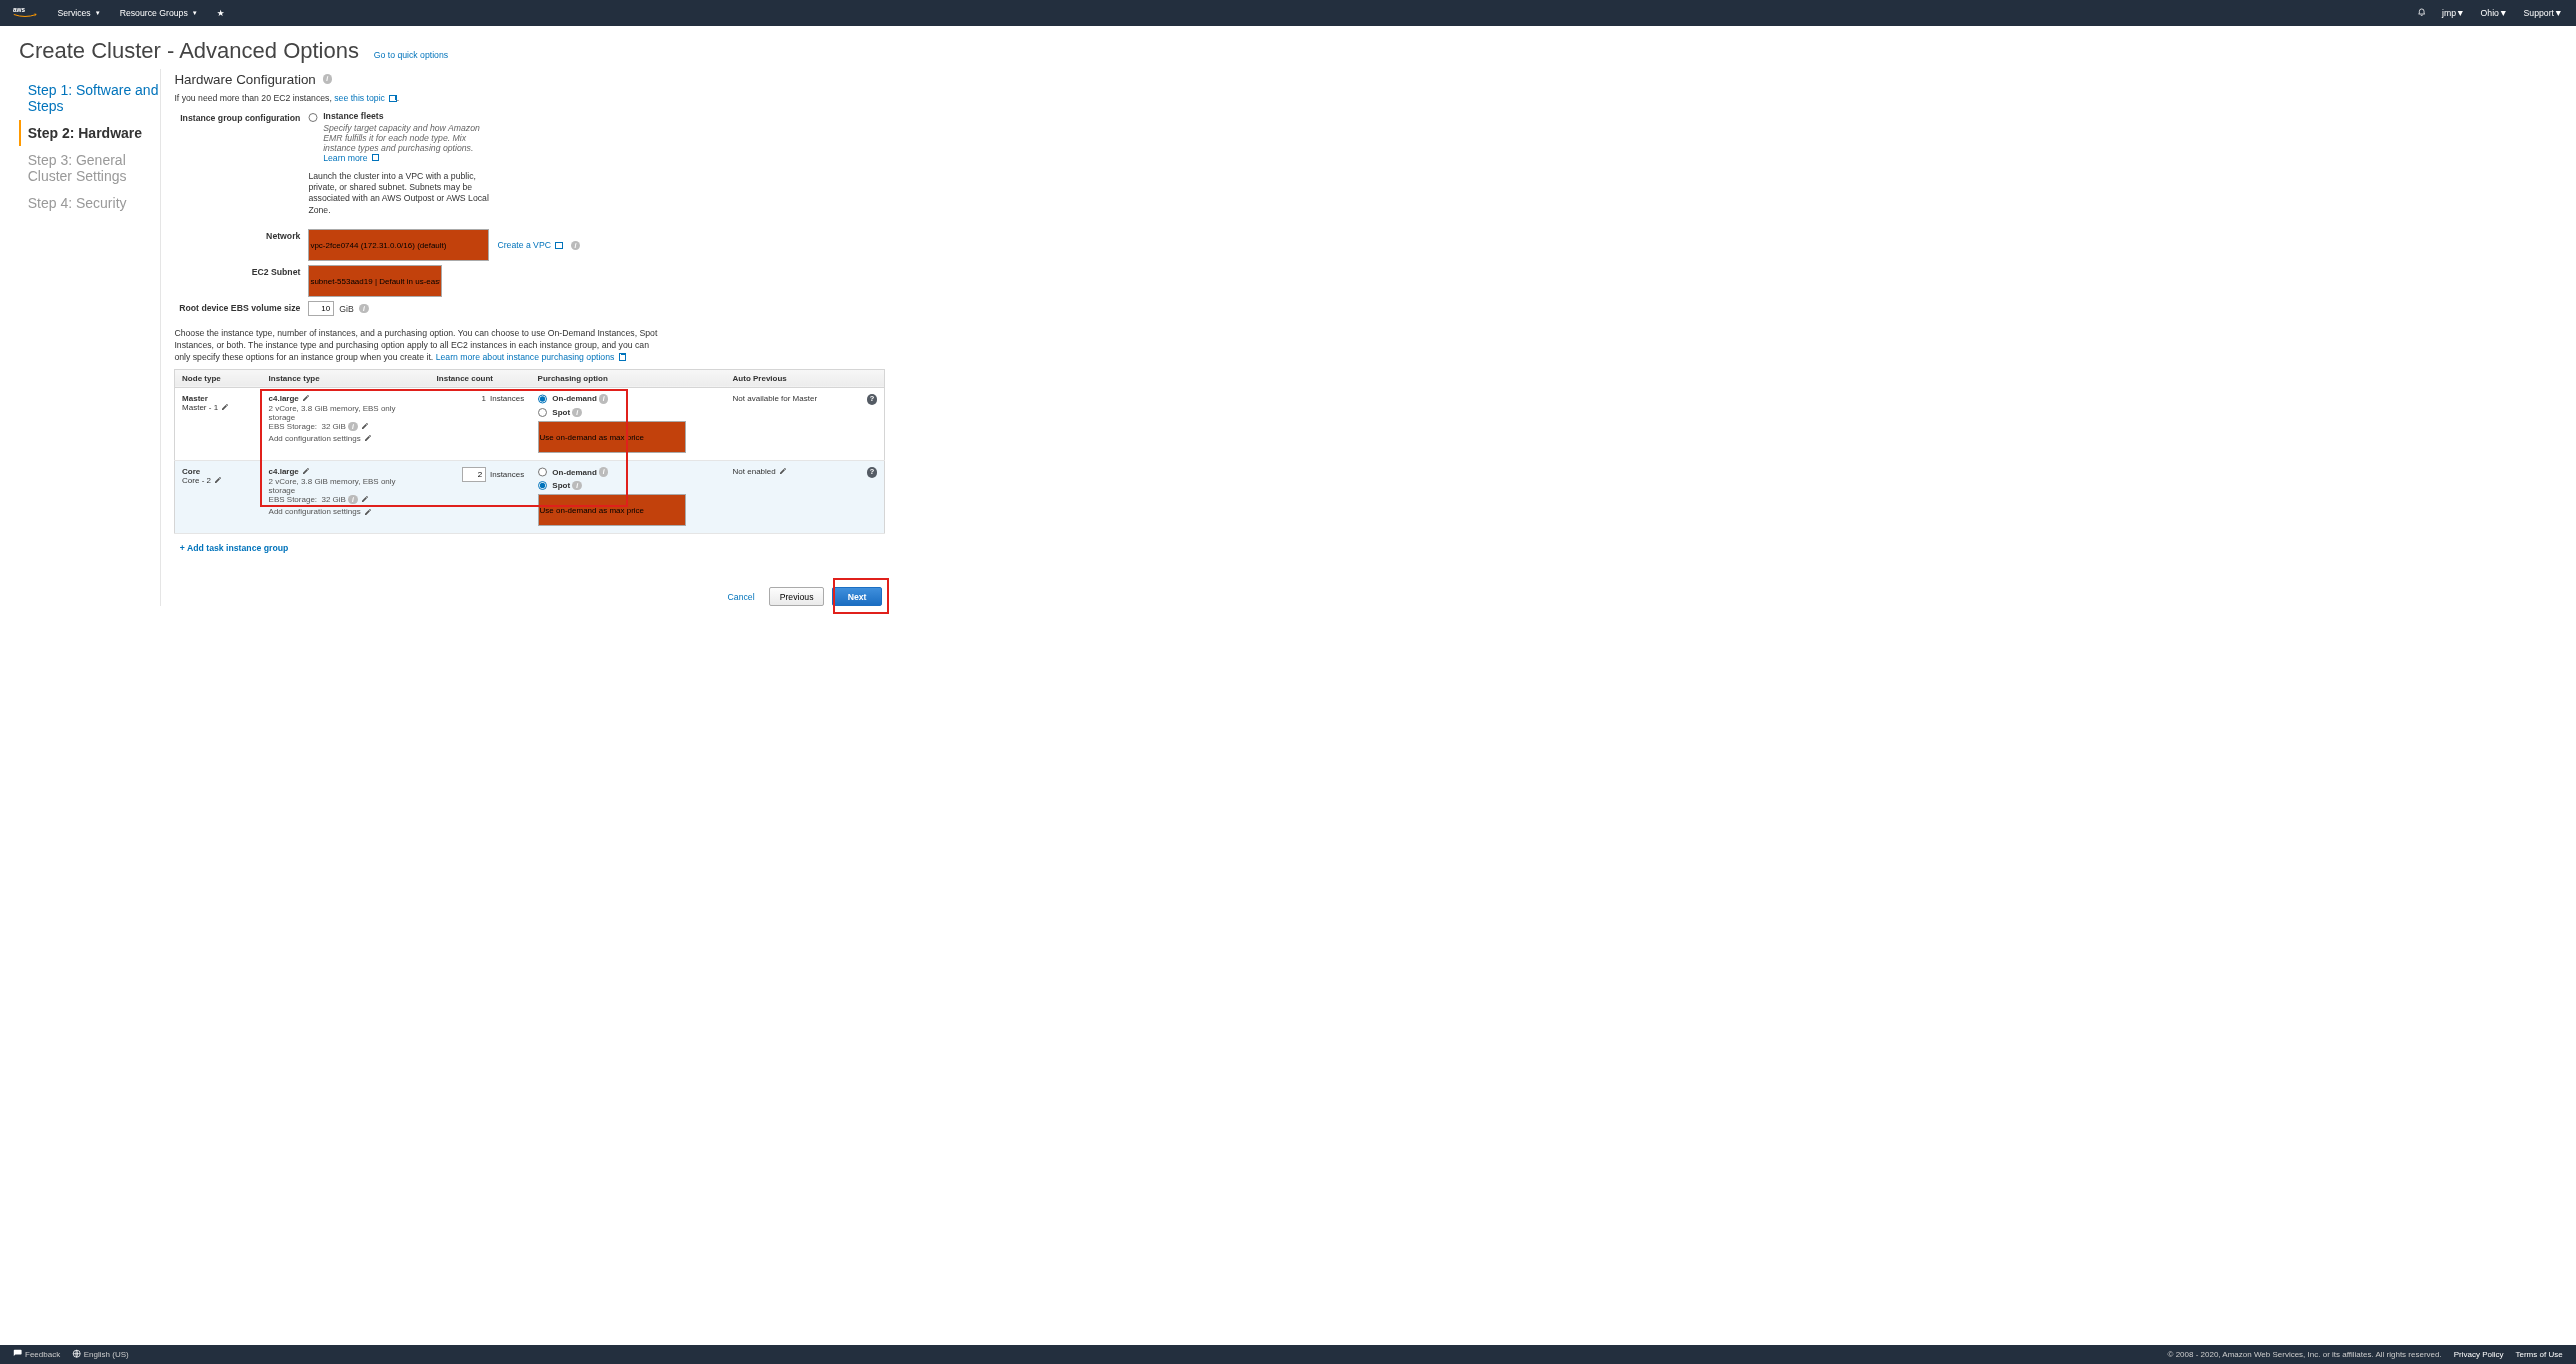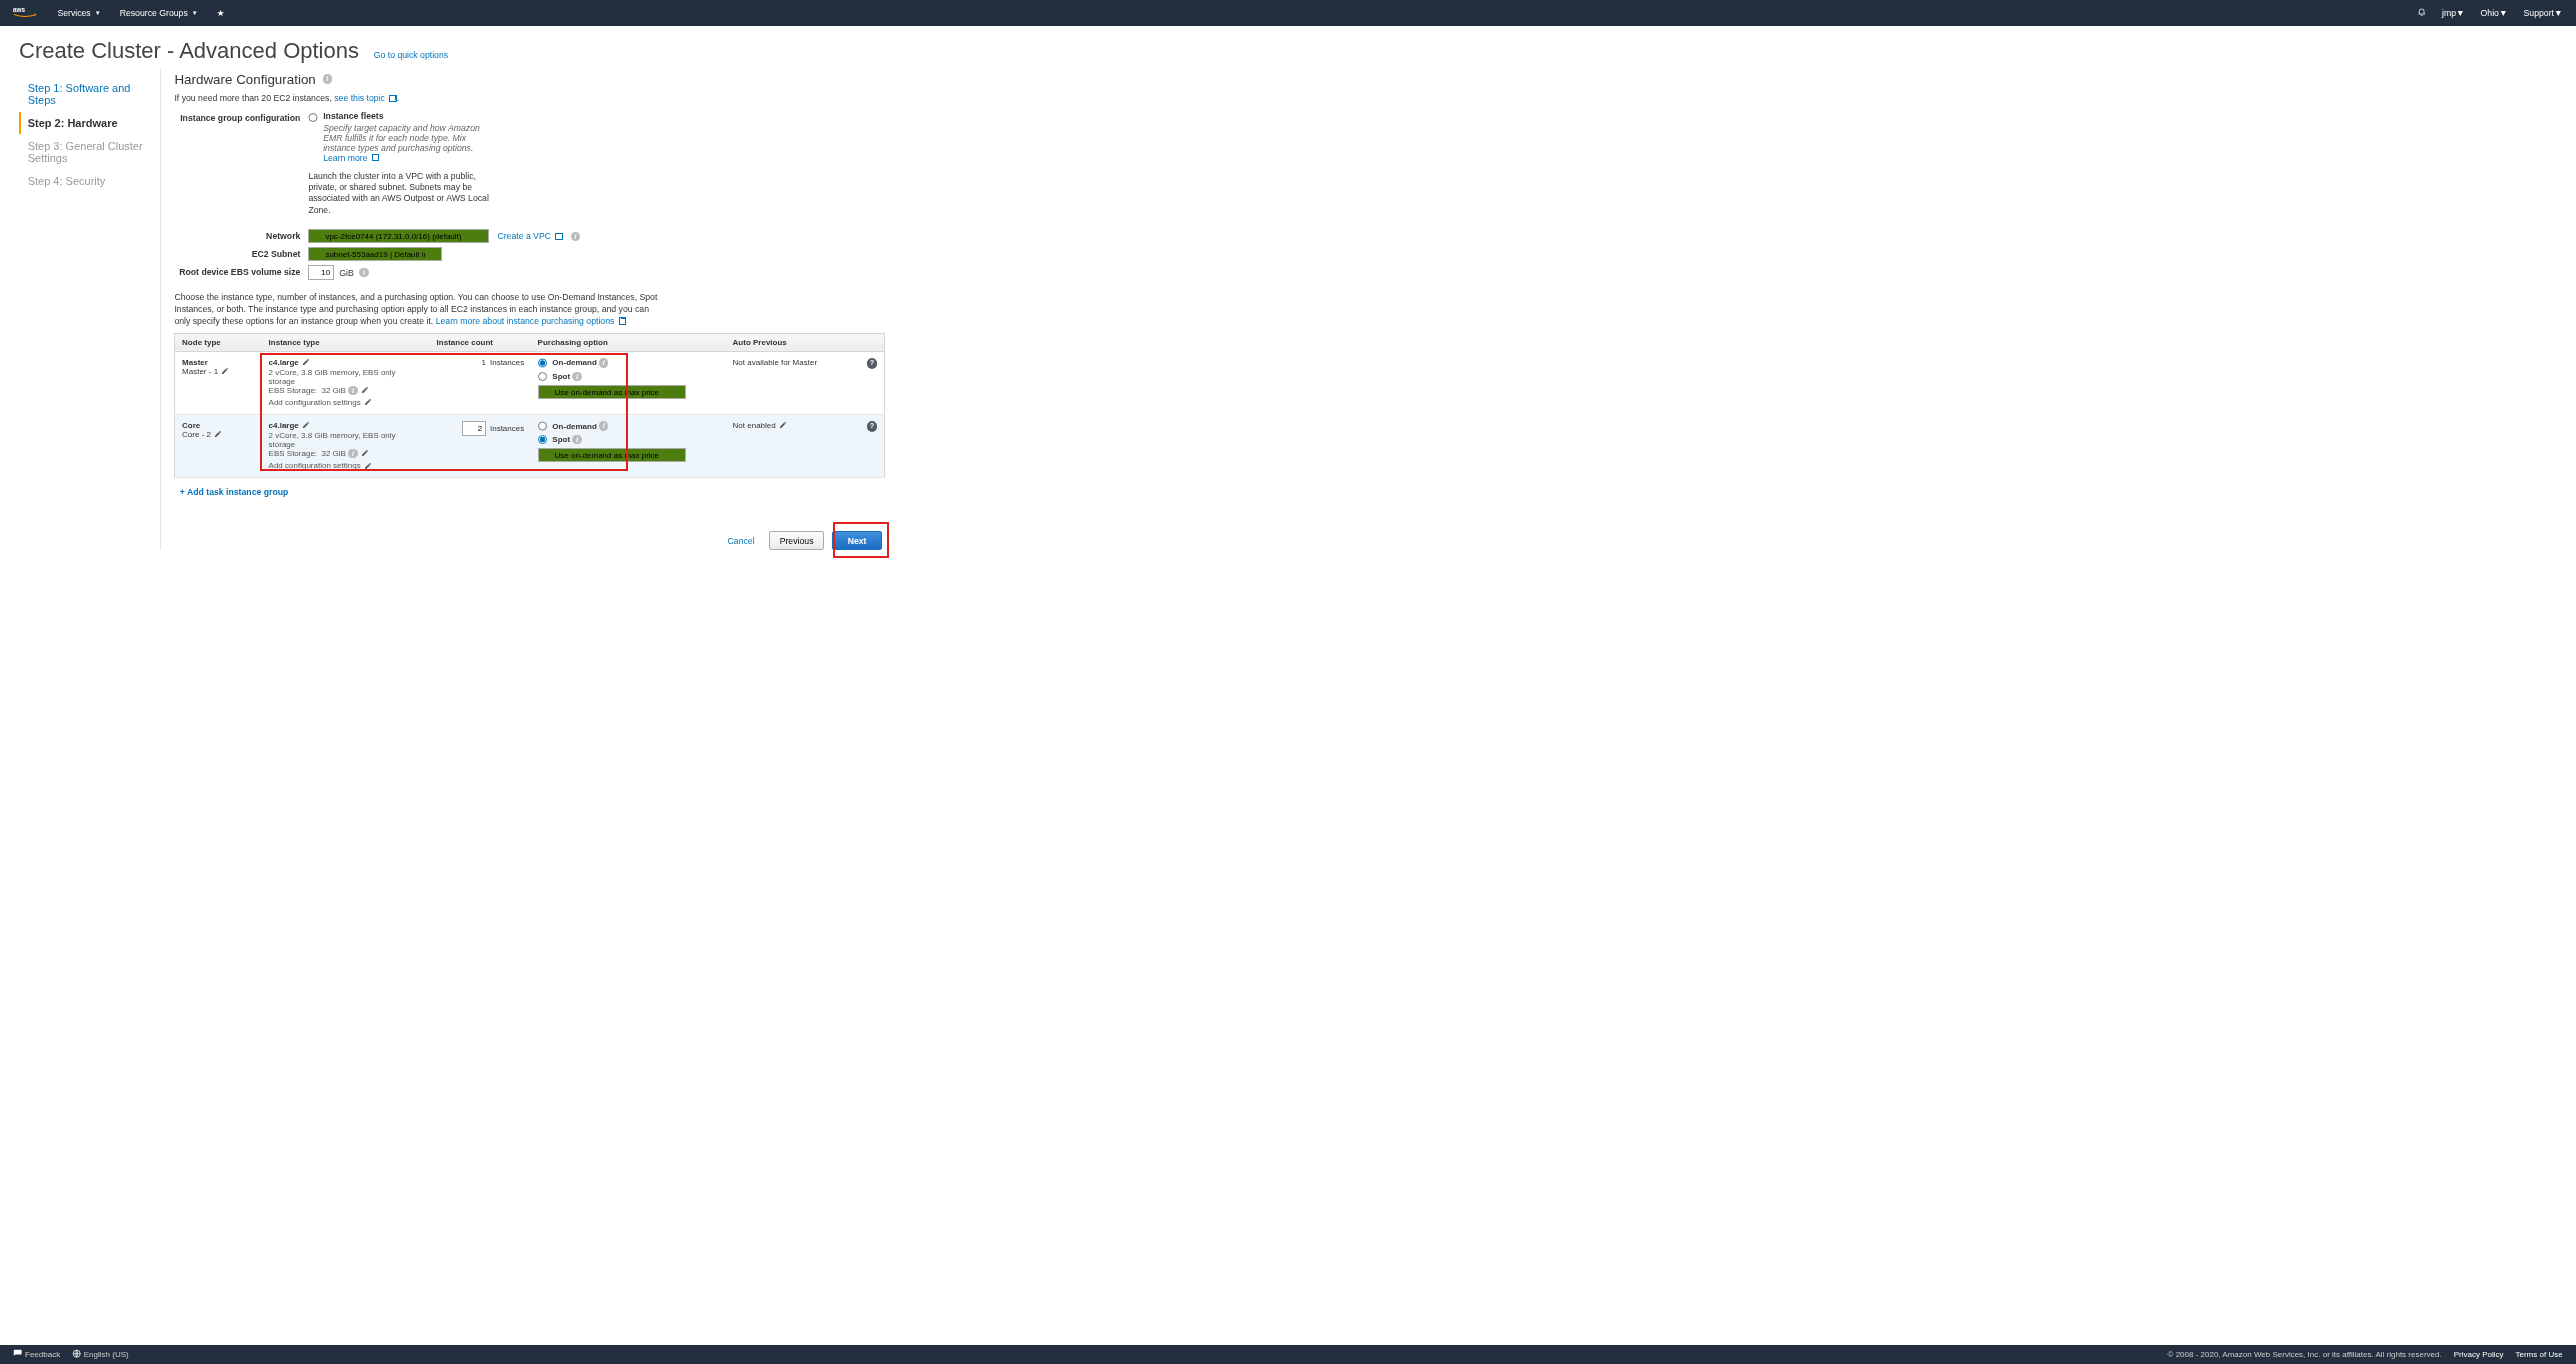--- a/index.html
+++ b/index.html
@@ -14,21 +14,21 @@
 .topnav .right-item { margin-left: 16px; cursor: pointer; display: flex; align-items: center; font-size: 8.7px; }
 
 
 .page-header { padding: 12px 19px 5.4px 19px; display: flex; align-items: baseline; }
 .page-header h1 { font-size: 22px; font-weight: 400; color: #444; }
 .page-header a { margin-left: 14.8px; color: #0073bb; text-decoration: none; font-size: 8.7px; }
 
 
 .main { display: flex; padding: 0 19px 54px 19px; }
 .sidebar { width: 141px; flex-shrink: 0; padding-top: 8px; }
-.sidebar .step { padding: 5.4px 0 5.4px 6.7px; color: #999; cursor: pointer; font-size: 11px; border-left: 2px solid transparent; }
+.sidebar .step { padding: 5.4px 0 5.4px 6.7px; color: #999; cursor: pointer; font-size: 14px; border-left: 2px solid transparent; }
 .sidebar .step.active { color: #333; font-weight: 700; border-left: 2px solid #ff9900; }
 .sidebar .step.link { color: #0073bb; }
 
 .content { flex: 1; padding-left: 13.4px; border-left: 0.7px solid #e5e5e5; padding-top: 2.7px; max-width: 725px; }
 .content h2 { font-size: 13.4px; font-weight: 400; margin-bottom: 6.7px; display: flex; align-items: center; }
 .content h2 .info-icon { margin-left: 6.7px; }
 
 .intro { margin-bottom: 8px; }
 .intro a { color: #0073bb; text-decoration: none; }
 
@@ -36,21 +36,21 @@
 .form-row { display: flex; margin-bottom: 4px; }
 .form-label { width: 134px; text-align: right; padding-right: 8px; font-weight: 700; padding-top: 1.3px; font-size: 8.7px; }
 .form-field { flex: 1; }
 .radio-line { display: flex; align-items: flex-start; margin-bottom: 8px; }
 .radio-line input[type=radio] { margin-right: 5.4px; margin-top: 1.3px; accent-color: #0073bb; width: 9.4px; height: 9.4px; }
 .radio-text strong { font-weight: 700; }
 .radio-text .desc { color: #666; font-style: italic; display: block; margin-top: 1.3px; max-width: 174px; }
 .radio-text .desc a { color: #0073bb; font-style: normal; text-decoration: none; }
 .plain-desc { color: #333; max-width: 195px; margin-bottom: 9.4px; line-height: 1.3; }
 
-select.aws-select { height: 14px; border: 0.7px solid #aaa; background: #4d7c0f; font-size: 8px; padding: 0 16px; }
+select.aws-select { height: 32px; border: 0.7px solid #aaa; background: #c2410c; font-size: 8px; padding: 0 1px; }
 select.network-select { width: 181px; }
 select.subnet-select { width: 134px; }
 input.small-num { width: 25.5px; height: 14.8px; border: 0.7px solid #aaa; text-align: right; padding-right: 2.7px; font-size: 8px; }
 
 .link-inline { color: #0073bb; text-decoration: none; }
 .info-icon { display: inline-block; width: 9.4px; height: 9.4px; border-radius: 50%; background: #bbb; color: #fff; font-size: 6.7px; text-align: center; line-height: 9.4px; font-style: italic; font-weight: 700; cursor: pointer; }
 .ext-icon { display: inline-block; width: 7.4px; height: 7.4px; border: 0.7px solid #0073bb; position: relative; margin-left: 2px; vertical-align: -0.7px; }
 .ext-icon::after { content: ""; position: absolute; right: -0.7px; top: -0.7px; width: 4px; height: 4px; border-top: 0.7px solid #0073bb; border-right: 0.7px solid #0073bb; background: #fff; }
 
 .para { margin: 10.7px 0 5.4px 0; line-height: 1.4; max-width: 490px; }

